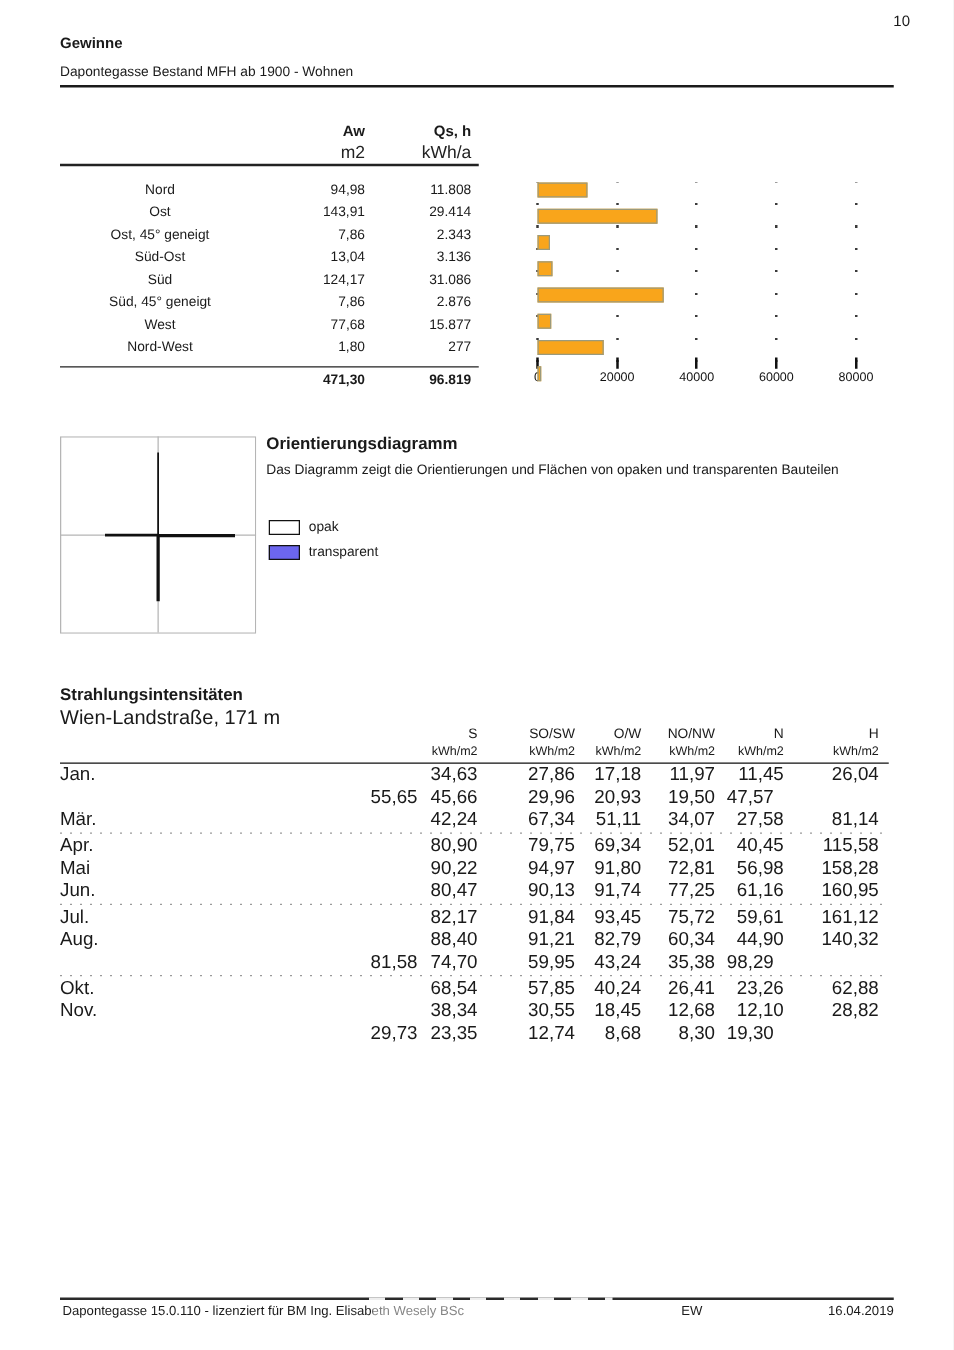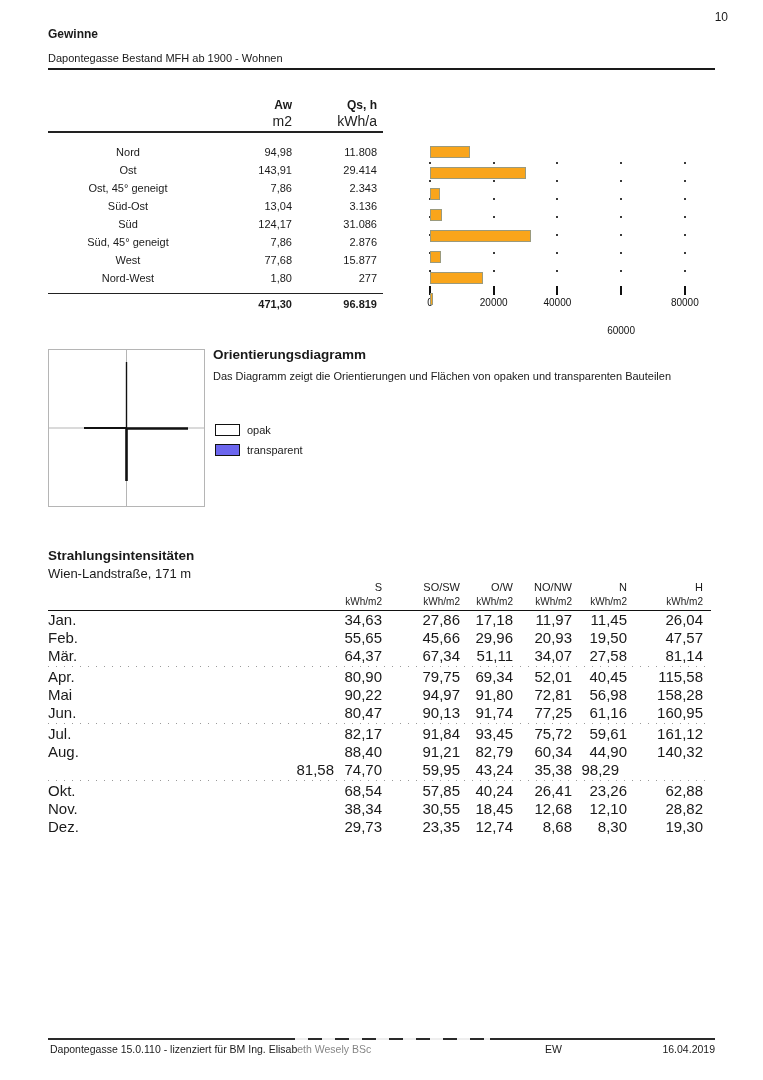--- a/index.html
+++ b/index.html
@@ -38,28 +38,28 @@
   .bar{margin-top:3px; height:10px; background:#F9A51B; border:1px solid #9a9a7d;}
   .axis{position:relative; height:36px;}
   .tick{position:absolute; top:-4px; width:2px; height:9px; background:#111;}
   .tick-label{position:absolute; top:7px; width:60px; text-align:center; font-size:10px; color:#111;}
 
   
   .orient-svg{position:absolute; left:48px; top:349px;}
   .orient-title{position:absolute; left:213px; top:347px; font-size:13.5px; font-weight:bold;}
   .orient-desc{position:absolute; left:213px; top:370px; width:520px; font-size:11px;}
   .legend{position:absolute; left:215px; top:416px;}
-  .legend-row{display:flex; align-items:flex-end; height:20px;}
+  .legend-row{display:flex; align-items:flex-start; height:20px;}
   .swatch{width:25px; height:12px; border:1.5px solid #111; margin-right:7px; box-sizing:border-box;}
   .legend-label{font-size:11px;}
 
   
   .radiation{position:absolute; left:48px; top:548px; width:663px;}
   .rad-title{font-size:13.5px; font-weight:bold; height:17px;}
-  .rad-subtitle{font-size:13px; height:12px; margin-top:1px;}
+  .rad-subtitle{font-size:16px; height:12px; margin-top:1px;}
   .r-grid{display:grid; grid-template-columns:286px 48px 78px 53px 59px 55px 84px;}
   .r-head{height:15px; line-height:15px; font-size:11px;}
   .r-units{height:14px; line-height:13px; font-size:10px;}
   .r-head-wrap{border-bottom:1.8px solid #111; padding-bottom:1px; margin-top:2px;}
   .r-row{height:18px; line-height:18px; font-size:15px;}
   .r-month{text-align:left;}
   .r-num{text-align:right;}
   .r-num.c5{padding-right:8px;}
   .r-sep{height:3px;
     background:repeating-linear-gradient(to right, #9a9a9a 0 1.3px, transparent 1.3px 8px);
@@ -181,21 +181,21 @@
         </div>
       </div>
     <div class="axis">
         <div class="tick" style="left: -1px;"></div>
         <div class="tick-label" style="left: -30px;">0</div>
         <div class="tick" style="left: 62.7px;"></div>
         <div class="tick-label" style="left: 33.7px;">20000</div>
         <div class="tick" style="left: 126.4px;"></div>
         <div class="tick-label" style="left: 97.4px;">40000</div>
         <div class="tick" style="left: 190.1px;"></div>
-        <div class="tick-label" style="left: 161.1px; margin-top: 28px;">60000</div>
+        <div class="tick-label" style="left: 161.1px;">60000</div>
         <div class="tick" style="left: 253.8px;"></div>
         <div class="tick-label" style="left: 224.8px;">80000</div>
       </div>
   </div>
 
   <svg class="orient-svg" width="157" height="158" viewBox="0 0 157 158">
     <rect x="0.5" y="0.5" width="156" height="157" fill="#ffffff" stroke="#b5b5b5" stroke-width="1"></rect>
     <line x1="0" y1="79" x2="157" y2="79" stroke="#b5b5b5" stroke-width="1"></line>
     <line x1="78.5" y1="0" x2="78.5" y2="157" stroke="#b5b5b5" stroke-width="1"></line>
     <line x1="78.5" y1="79" x2="78.5" y2="13" stroke="#111" stroke-width="1.4"></line>
@@ -243,31 +243,30 @@
         <div class="r-grid r-row">
           <div class="r-month">Jan.</div>
           <div class="r-num c0">34,63</div>
           <div class="r-num c1">27,86</div>
           <div class="r-num c2">17,18</div>
           <div class="r-num c3">11,97</div>
           <div class="r-num c4">11,45</div>
           <div class="r-num c5">26,04</div>
         </div>
         <div class="r-grid r-row">
-          <div class="r-month">Feb.</div>
           <div class="r-num c0">55,65</div>
           <div class="r-num c1">45,66</div>
           <div class="r-num c2">29,96</div>
           <div class="r-num c3">20,93</div>
           <div class="r-num c4">19,50</div>
           <div class="r-num c5">47,57</div>
         </div>
         <div class="r-grid r-row">
           <div class="r-month">Mär.</div>
-          <div class="r-num c0">64,37</div>
+          <div class="r-num c0">42,24</div>
           <div class="r-num c1">67,34</div>
           <div class="r-num c2">51,11</div>
           <div class="r-num c3">34,07</div>
           <div class="r-num c4">27,58</div>
           <div class="r-num c5">81,14</div>
         </div>
         <div class="r-sep"></div>
         <div class="r-grid r-row">
           <div class="r-month">Apr.</div>
           <div class="r-num c0">80,90</div>
@@ -335,21 +334,20 @@
         <div class="r-grid r-row">
           <div class="r-month">Nov.</div>
           <div class="r-num c0">38,34</div>
           <div class="r-num c1">30,55</div>
           <div class="r-num c2">18,45</div>
           <div class="r-num c3">12,68</div>
           <div class="r-num c4">12,10</div>
           <div class="r-num c5">28,82</div>
         </div>
         <div class="r-grid r-row">
-          <div class="r-month">Dez.</div>
           <div class="r-num c0">29,73</div>
           <div class="r-num c1">23,35</div>
           <div class="r-num c2">12,74</div>
           <div class="r-num c3">8,68</div>
           <div class="r-num c4">8,30</div>
           <div class="r-num c5">19,30</div>
         </div>
       </div>
   </div>
 

